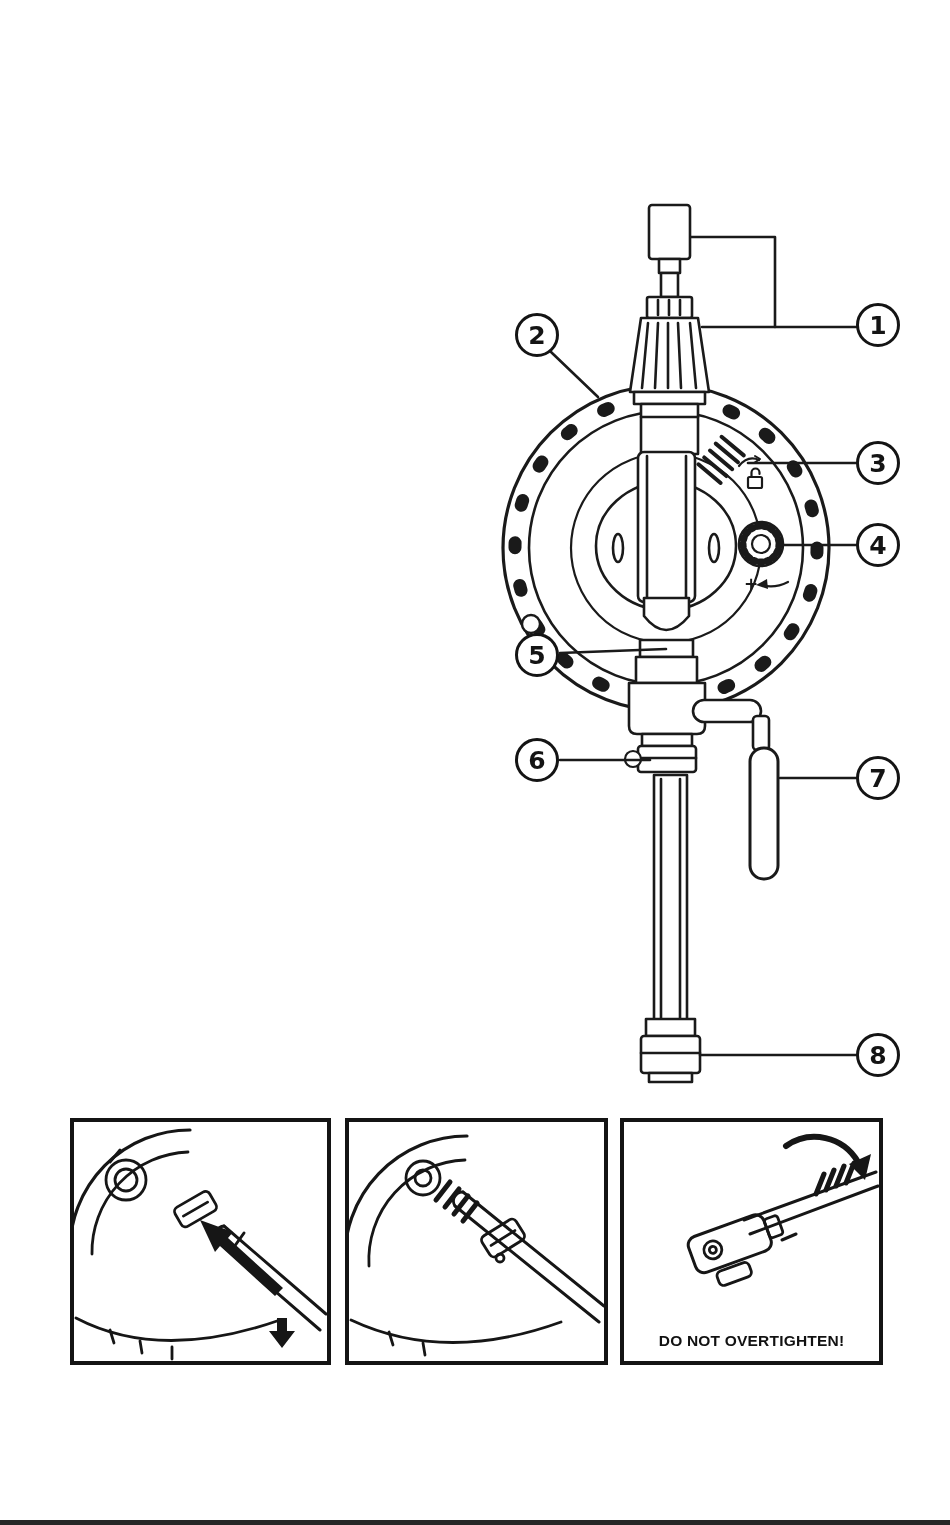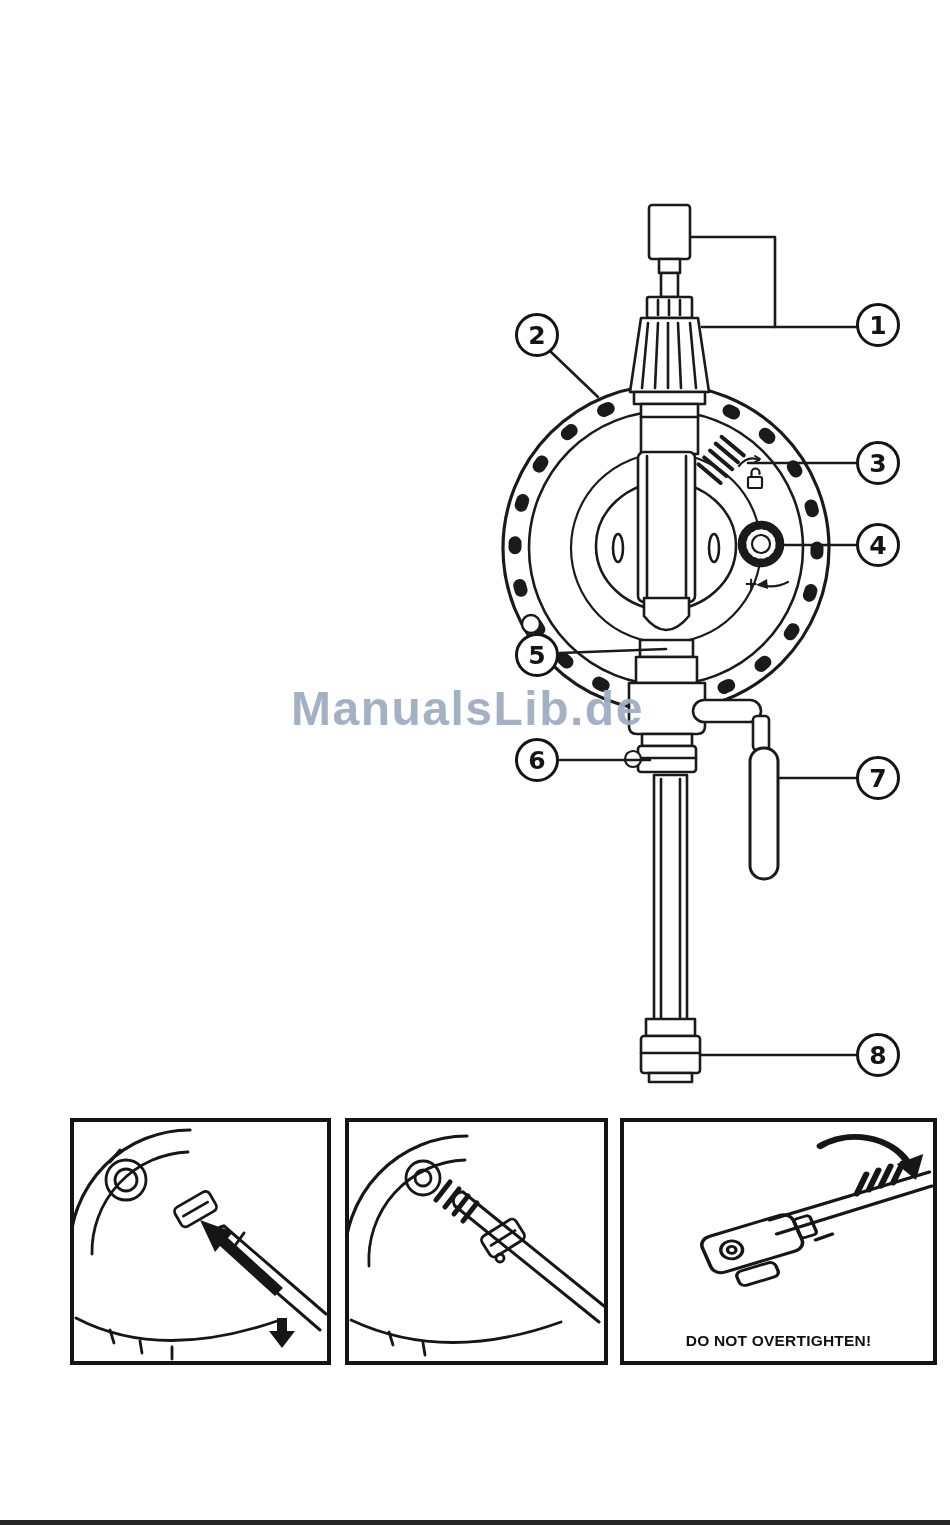--- a/index.html
+++ b/index.html
@@ -24,21 +24,21 @@
     font-size:25px; font-weight:700; color:#141414;
     font-family:"DejaVu Sans", sans-serif;
   }
   .panel {
     position:absolute; top:1118px; height:247px; z-index:2;
     border:4px solid #141414; background:#fff;
   }
   .panel svg { display:block; width:100%; height:100%; }
   #panel-1 { left:70px;  width:261px; }
   #panel-2 { left:345px; width:263px; }
-  #panel-3 { left:620px; width:317px; }
+  #panel-3 { left:620px; width:263px; }
   .caption {
     position:absolute; left:0; right:0; bottom:11px; text-align:center;
     font-size:15.5px; font-weight:700; color:#111; letter-spacing:0.2px;
     font-family:"Liberation Sans", sans-serif;
   }
   .page-edge {
     position:absolute; left:0; right:0; bottom:0; height:5px;
     background:#262626; z-index:5;
   }
 </style>
@@ -148,21 +148,20 @@
         <line x1="748" y1="463" x2="856" y2="463"></line>
         <line x1="784" y1="545" x2="856" y2="545"></line>
         <line x1="560" y1="653" x2="666" y2="649"></line>
         <line x1="560" y1="760" x2="650" y2="760"></line>
         <line x1="780" y1="778" x2="856" y2="778"></line>
         <line x1="700" y1="1055" x2="856" y2="1055"></line>
       </g>
     </g>
   </svg>
 
-  <div class="watermark">ManualsLib.de</div>
 
   <div class="callout" style="left:856px;top:303px">1</div>
   <div class="callout" style="left:515px;top:313px">2</div>
   <div class="callout" style="left:856px;top:441px">3</div>
   <div class="callout" style="left:856px;top:523px">4</div>
   <div class="callout" style="left:515px;top:633px">5</div>
   <div class="callout" style="left:515px;top:738px">6</div>
   <div class="callout" style="left:856px;top:756px">7</div>
   <div class="callout" style="left:856px;top:1033px">8</div>
 

